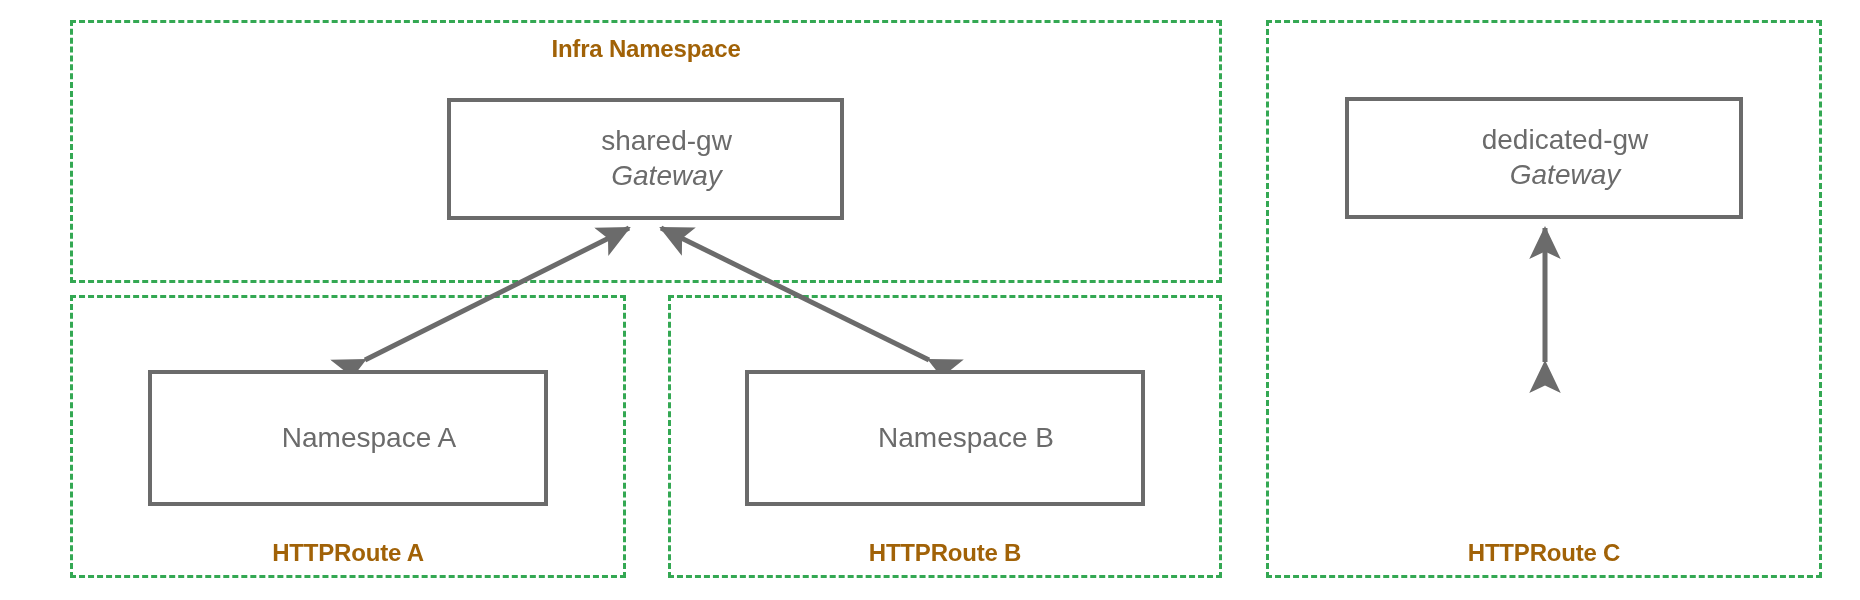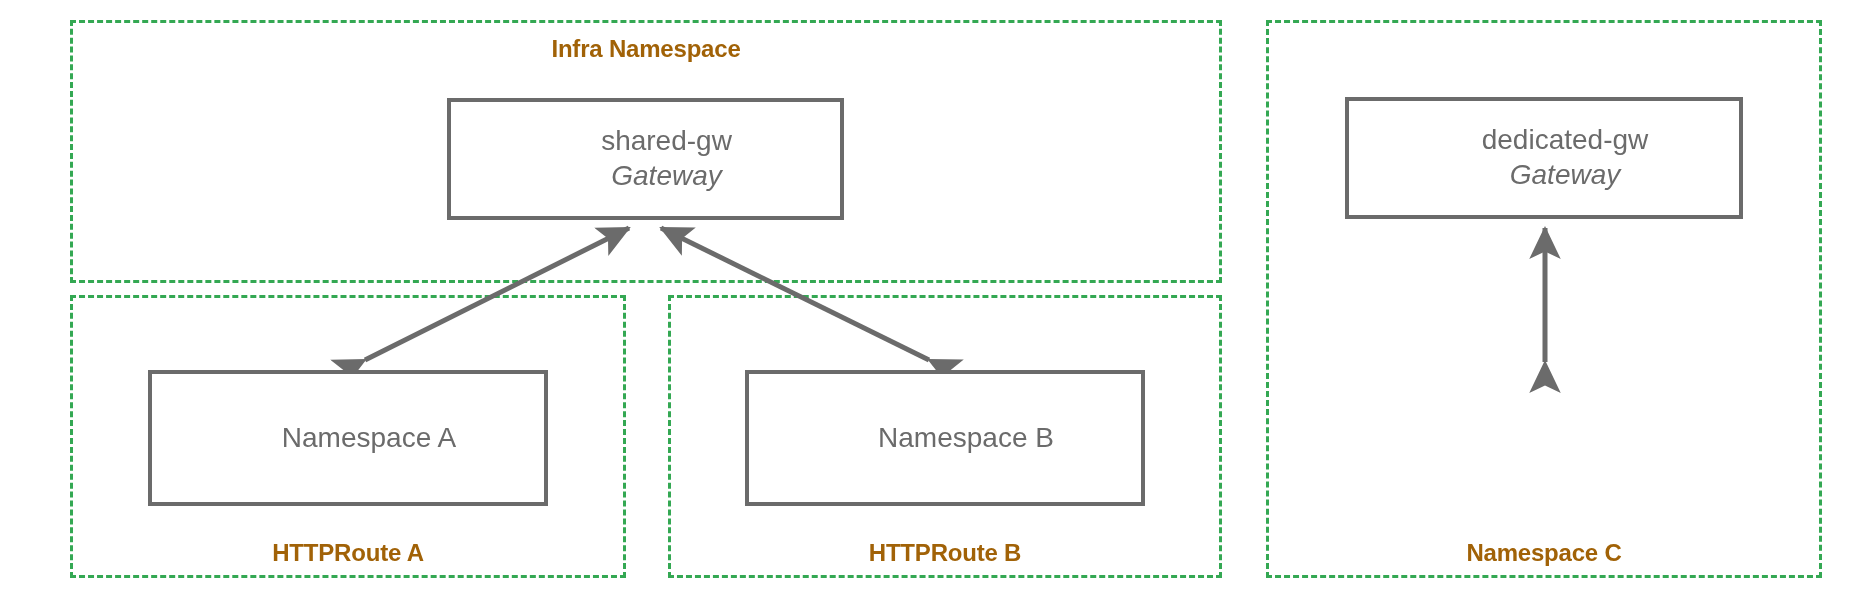--- a/index.html
+++ b/index.html
@@ -88,21 +88,21 @@
 
   <div class="ns-panel" style="left:70px; top:295px; width:556px; height:283px;">
     <div class="ns-title bot">HTTPRoute A</div>
   </div>
 
   <div class="ns-panel" style="left:668px; top:295px; width:554px; height:283px;">
     <div class="ns-title bot">HTTPRoute B</div>
   </div>
 
   <div class="ns-panel" style="left:1266px; top:20px; width:556px; height:558px;">
-    <div class="ns-title bot">Namespace C</div>
+    <div class="ns-title bot">HTTPRoute C</div>
   </div>
 
   <svg id="arrows" viewBox="0 0 1860 600" xmlns="http://www.w3.org/2000/svg">
     <defs>
       <marker id="ah" markerWidth="7" markerHeight="7" refX="6.2" refY="3.5" orient="auto" markerUnits="strokeWidth">
         <path d="M0,0.35 L6.6,3.5 L0,6.65 L1.5,3.5 Z" fill="#6b6b6b"></path>
       </marker>
     </defs>
 
       shared-gw --&gt;

